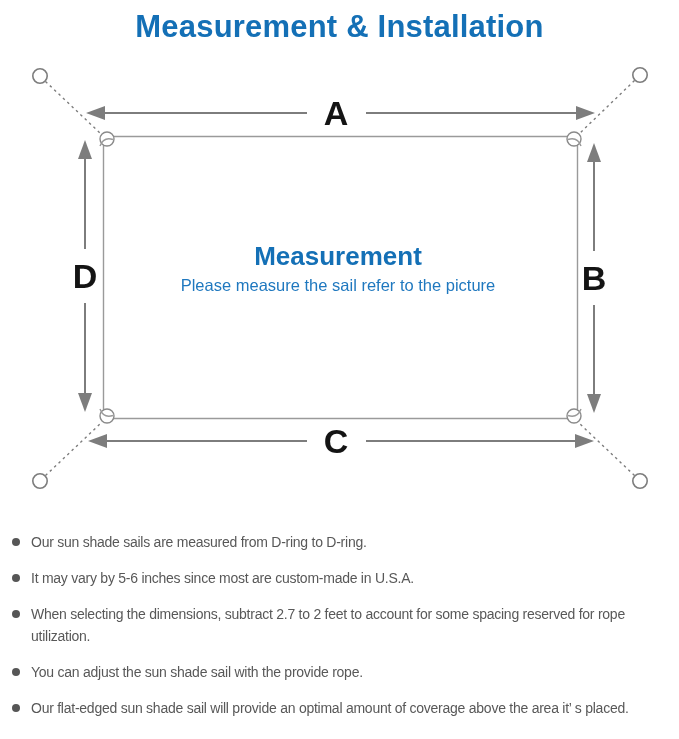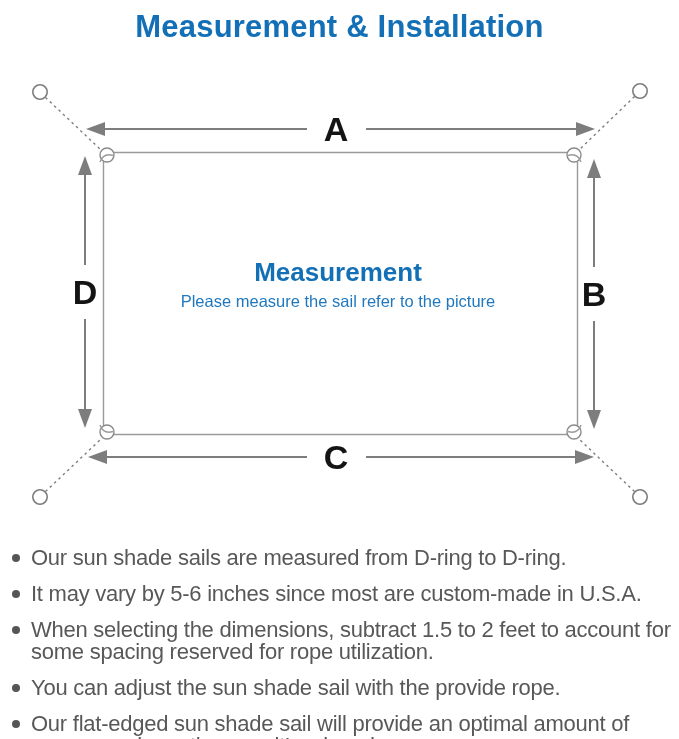--- a/index.html
+++ b/index.html
@@ -9,21 +9,21 @@
     font-family: "Liberation Sans", sans-serif;
   }
   .page {
     position: relative;
     width: 679px;
     height: 739px;
     background: #ffffff;
     overflow: hidden;
   }
   .page-title {
-    margin: 5px 0 16px 0;
+    margin: 5px 0 0 0;
     padding: 0;
     text-align: center;
     font-size: 31px;
     line-height: 43px;
     font-weight: bold;
     color: #1470b6;
     letter-spacing: 0.2px;
   }
   svg.diagram {
     display: block;
@@ -50,21 +50,21 @@
   ul.notes {
     list-style: none;
     margin: 28px 0 0 0;
     padding: 0 4px 0 12px;
   }
   ul.notes li {
     display: flex;
     align-items: flex-start;
     gap: 11px;
     margin-bottom: 14px;
-    font-size: 22px;
+    font-size: 14px;
     line-height: 22px;
     letter-spacing: -0.25px;
     color: #585858;
   }
   .bullet-dot {
     flex: 0 0 8px;
     width: 8px;
     height: 8px;
     margin-top: 7px;
     border-radius: 50%;
@@ -148,21 +148,21 @@
     <li>
       <span class="bullet-dot"></span>
       <span>Our sun shade sails are measured from D-ring to D-ring.</span>
     </li>
     <li>
       <span class="bullet-dot"></span>
       <span>It may vary by 5-6 inches since most are custom-made in U.S.A.</span>
     </li>
     <li>
       <span class="bullet-dot"></span>
-      <span>When selecting the dimensions, subtract 1.5 to 2 feet to account for some spacing reserved for rope utilization.</span>
+      <span>When selecting the dimensions, subtract 2.7 to 2 feet to account for some spacing reserved for rope utilization.</span>
     </li>
     <li>
       <span class="bullet-dot"></span>
       <span>You can adjust the sun shade sail with the provide rope.</span>
     </li>
     <li>
       <span class="bullet-dot"></span>
       <span>Our flat-edged sun shade sail will provide an optimal amount of coverage above the area it’ s placed.</span>
     </li>
   </ul>

